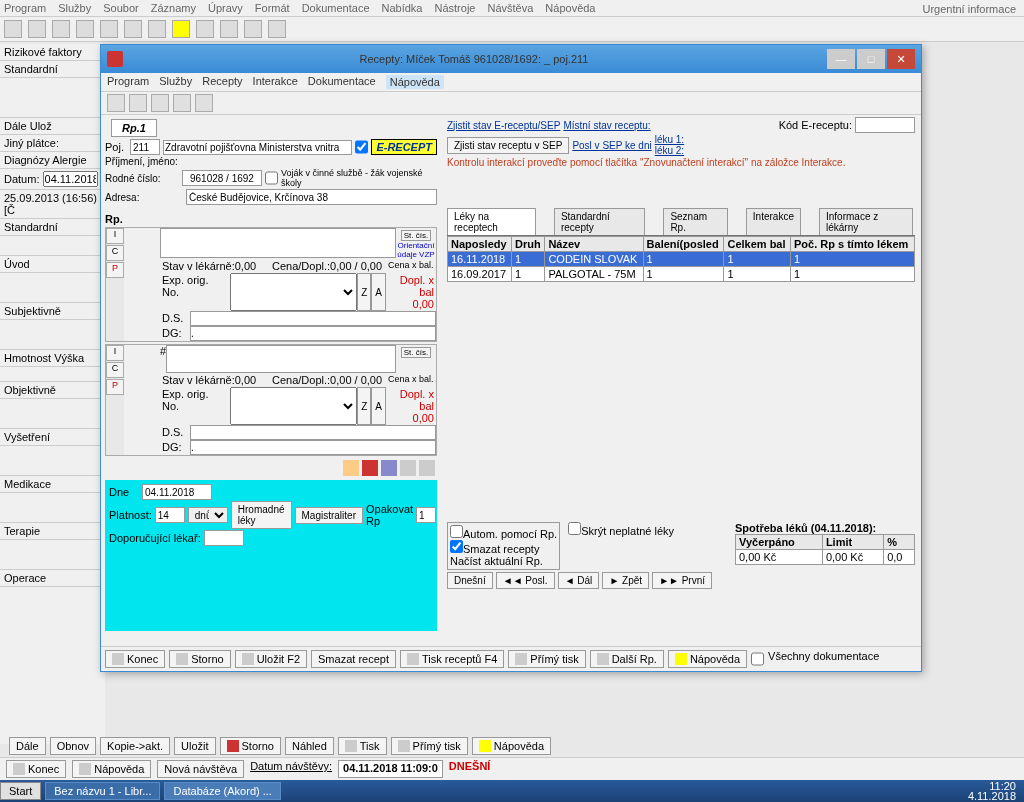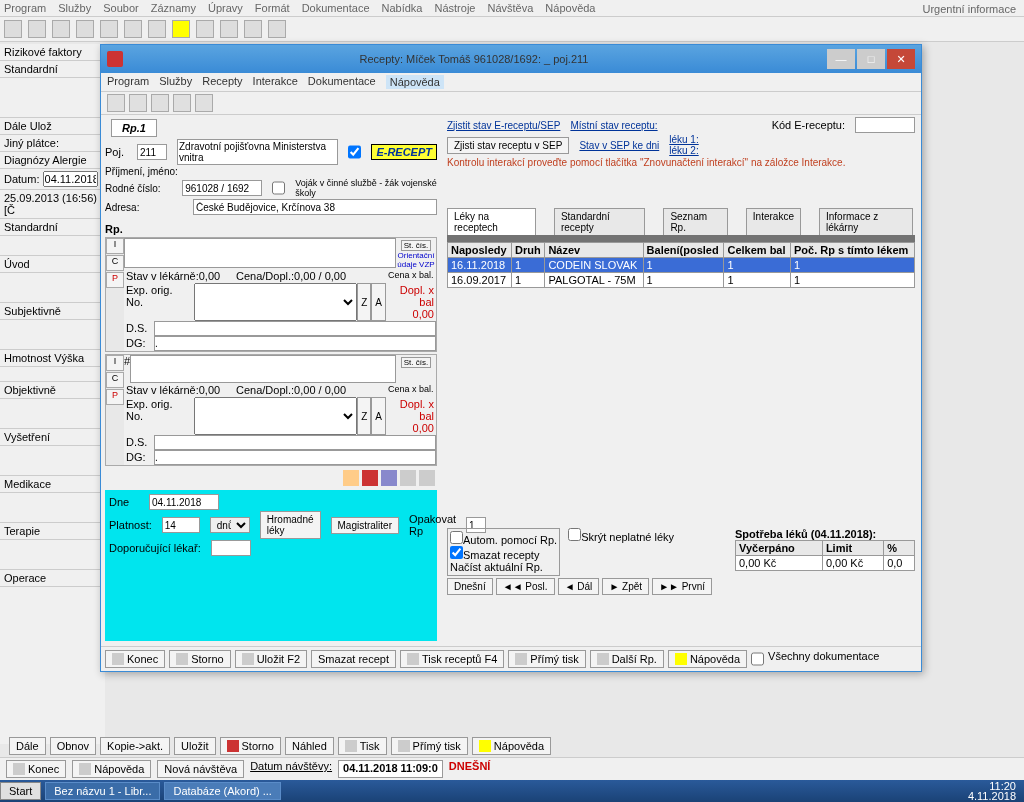--- a/index.html
+++ b/index.html
@@ -17,42 +17,42 @@
 .titlebar .wbtn.close { background: #c54838; color: #fff; }
 .dmenu { background: #f0f0f0; padding: 2px 6px; display: flex; gap: 10px; border-bottom: 1px solid #ccc; }
 .dmenu span { color: #333; }
 .dmenu span.active { background: #cde4f7; padding: 1px 4px; }
 .dtoolbar { padding: 2px 6px; display: flex; gap: 4px; border-bottom: 1px solid #ccc; }
 .dtoolbar .icn { width: 18px; height: 18px; background: #e0e0e0; border: 1px solid #aaa; }
 .rp-tab { display: inline-block; padding: 2px 10px; background: #fff; border: 1px solid #999; margin: 2px 6px; font-style: italic; font-weight: bold; }
 .form-area { display: flex; }
 .left-form { width: 340px; padding: 2px 4px; }
 .right-form { flex: 1; padding: 2px 6px; }
-.frow { display: flex; align-items: center; margin-bottom: 1px; gap: 10px; }
+.frow { display: flex; align-items: center; margin-bottom: 1px; gap: 3px; }
 .frow label { width: 78px; font-size: 10px; }
 .frow input, .frow select { border: 1px solid #999; padding: 1px 2px; font-size: 10px; height: 16px; }
 .erecept { background: #ffff33; font-weight: bold; font-style: italic; color: #003399; padding: 1px 4px; border: 1px solid #000; }
 .rp-block { border: 1px solid #aaa; margin: 2px 0; }
 .rpside { display: flex; }
 .rpside .btncol { width: 18px; background: #e8e8e8; }
 .rpside .btncol div { height: 16px; border: 1px solid #aaa; text-align: center; font-size: 9px; margin-bottom: 1px; background: #f4f4f4; }
-.rpside .rpcontent { flex: 1; }
+.rpside .rpcontent { flex: 1; margin-left: 36px; }
 .rpcontent .wrow { display: flex; font-size: 10px; }
 .rpcontent .wrow > div { padding: 1px 2px; }
 .rpcontent input { width: 100%; border: 1px solid #999; font-size: 10px; height: 15px; }
 .dopl { color: #c00; font-size: 9px; text-align: right; }
 .cyan-area { background: #00e5ee; padding: 4px; }
 .btnbar { background: #f0f0f0; padding: 3px 4px; display: flex; gap: 4px; border-top: 1px solid #ccc; position: absolute; bottom: 0; left: 0; right: 0; }
 .btn { background: #f4f4f4; border: 1px solid #999; padding: 2px 6px; font-size: 10px; display: inline-flex; align-items: center; gap: 3px; cursor: pointer; }
 .btn .bi { width: 12px; height: 12px; background: #ccc; display: inline-block; }
 .tbl { width: 100%; border-collapse: collapse; font-size: 10px; background: #fff; }
 .tbl th, .tbl td { border: 1px solid #999; padding: 1px 3px; text-align: left; }
 .tbl th { background: #e8e8e8; }
 .tbl tr.sel td { background: #3a6cd6; color: #fff; }
-.tabs { display: flex; border-bottom: 7px solid #737373; gap: 16px; }
+.tabs { display: flex; border-bottom: 1px solid #737373; gap: 16px; }
 .tabs .tab { padding: 2px 6px; border: 1px solid #999; border-bottom: none; background: #e8e8e8; font-size: 10px; margin-right: 2px; }
 .tabs .tab.active { background: #fff; }
 .link { color: #003399; text-decoration: underline; cursor: pointer; font-size: 10px; }
 .bottom-toolbar { position: absolute; bottom: 44px; left: 6px; right: 6px; padding: 3px; display: flex; gap: 4px; }
 .status-row { position: absolute; bottom: 22px; left: 0; right: 0; background: #f0f0f0; padding: 2px 6px; display: flex; gap: 6px; border-top: 1px solid #ccc; }
 .taskbar { position: absolute; bottom: 0; left: 0; right: 0; height: 22px; background: linear-gradient(#2a5a9a,#1a4276); display: flex; align-items: center; color: #fff; font-size: 10px; }
 .taskbar .start { background: #e0e0e0; color: #000; padding: 2px 8px; border: 1px solid #888; }
 .taskbar .titem { background: #3a6ca8; padding: 2px 8px; margin-left: 4px; border: 1px solid #5a8cc8; }
 .taskbar .clock { margin-left: auto; padding: 0 8px; text-align: right; line-height: 10px; }
 .warn { color: #c04020; font-size: 10px; }
@@ -152,21 +152,21 @@
         <input style="width: 30px;" value="211">
         <span style="flex:1;background:#fff;border:1px solid #999;padding:1px;font-size:10px">Zdravotní pojišťovna Ministerstva vnitra</span>
         <input type="checkbox" checked="" style="">
         <span class="erecept">E-RECEPT</span>
       </div>
       <div class="frow">
           <label>Příjmení, jméno:</label>
         </div>
       <div class="frow">
           <label>Rodné číslo:</label>
-          <input style="width: 80px;" value="961028 / 1692">
+          <input style="width: 80px; text-align: center;" value="961028 / 1692">
           <input type="checkbox" style="">
           <span style="font-size:9px">Voják v činné službě - žák vojenské školy</span>
         </div>
       <div class="frow">
           <label>Adresa:</label>
           <input style="flex: 1 1 0%;" value="České Budějovice, Krčínova 38">
         </div>
 
       <div style="font-weight:bold;margin-top:8px">Rp.</div>
 
@@ -249,21 +249,21 @@
         <span class="icn" style="display:inline-block;width:16px;height:16px;background:#ccc"></span>
       </div>
 
       <div class="cyan-area">
         <div class="frow">
             <span style="width:30px">Dne</span>
             <input style="width: 70px; background: rgb(255, 255, 255);" value="04.11.2018">
           </div>
         <div class="frow">
           <span>Platnost:</span>
-          <input style="width: 38px;" value="14">
+          <input style="width: 30px;" value="14">
           <select style="width:40px"><option>dnů</option></select>
           <span class="btn">Hromadné léky</span>
           <span class="btn">Magistraliter</span>
           <span>Opakovat Rp</span>
           <input style="width: 20px;" value="1">
         </div>
         <div class="frow">
             <span>Doporučující lékař:</span>
             <input style="width: 40px; background: rgb(255, 255, 255);">
           </div>
@@ -274,21 +274,21 @@
     <div class="right-form">
       <div class="frow">
         <span class="link">Zjistit stav E-receptu/SEP</span>
         <span class="link">Místní stav receptu:</span>
         <span style="flex:1"></span>
         <span>Kód E-receptu:</span>
           <input style="width: 60px;">
       </div>
       <div class="frow">
         <span class="btn">Zjisti stav receptu v SEP</span>
-        <span class="link">Stav v SEP ke dni</span>
+        <span class="link">Posl v SEP ke dni</span>
         <div style="display:flex;flex-direction:column">
             <span class="link">léku 1:</span>
             <span class="link">léku 2:</span>
           </div>
       </div>
       <div class="warn">Kontrolu interakcí proveďte pomocí tlačítka "Znovunačtení interakcí" na záložce Interakce.</div>
 
       <div style="height:40px"></div>
 
       <div class="tabs">

